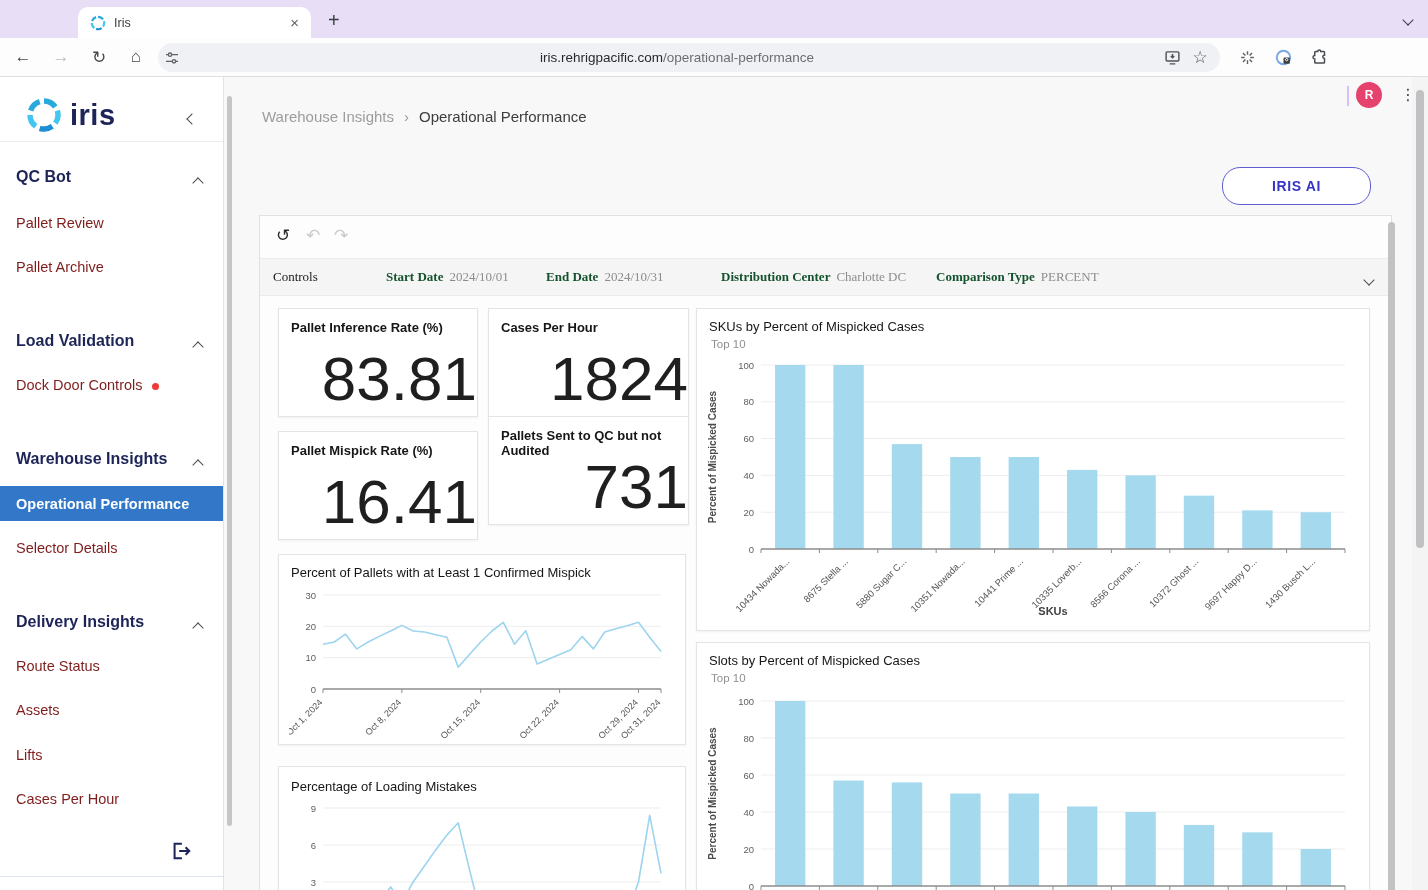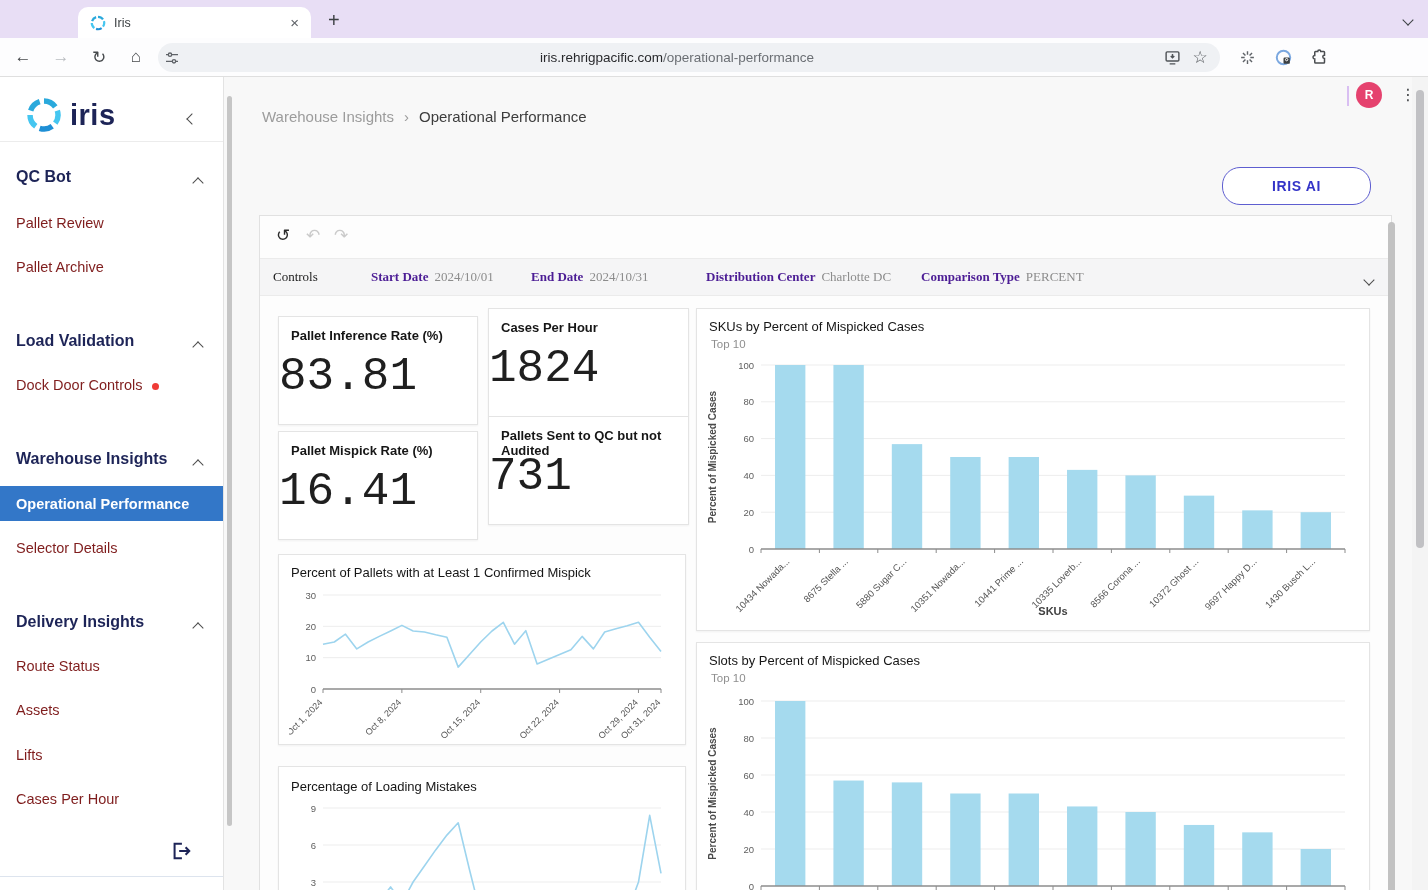--- a/index.html
+++ b/index.html
@@ -45,26 +45,26 @@
   .breadcrumb{position:absolute;left:262px;top:108px;font-size:15px;}
   .bc-parent{color:#9c9c9c;cursor:pointer;}
   .bc-sep{color:#9c9c9c;margin:0 10px;}
   .bc-current{color:#3d3d3d;}
   .irisai{position:absolute;left:1222px;top:167px;width:147px;height:36px;background:#fff;border:1.5px solid #5e5ed0;border-radius:18px;color:#3434c8;font-weight:bold;font-size:14px;letter-spacing:.6px;display:flex;align-items:center;justify-content:center;cursor:pointer;}
   .panel{position:absolute;left:259px;top:215px;width:1131px;height:675px;background:#fdfdfd;border:1px solid #e1e1e1;}
   .undo-row{position:absolute;left:0;top:0;width:100%;height:42px;}
   .uic{position:absolute;top:9px;font-size:17px;}
   .controlsbar{position:absolute;left:0;top:42px;width:100%;height:36px;background:#f5f5f6;border-top:1px solid #ebebeb;border-bottom:1px solid #ebebeb;font-size:13px;font-family:Liberation Serif, serif;}
   .cb-item{position:absolute;top:10px;white-space:nowrap;}
-  .cb-label{font-weight:bold;color:#4c1d95;}
+  .cb-label{font-weight:bold;color:#14532d;margin-left:15px;}
   .cb-value{color:#8c8c8c;margin-left:6px;}
   .cb-chev{position:absolute;right:18px;top:13px;}
   .card{position:absolute;background:#fff;border:1px solid #e4e4e4;box-shadow:0 1px 2px rgba(0,0,0,.05);}
   .kpi-title{position:absolute;left:12px;top:11px;font-size:13px;font-weight:bold;color:#161616;}
-  .kpi-value{position:absolute;left:0;top:34px;width:100%;text-align:left;font-size:46px;color:#1f1f1f;font-family:Liberation Mono, monospace;}
+  .kpi-value{position:absolute;left:0;top:34px;width:100%;text-align:right;font-size:62px;color:#1f1f1f;}
   .chart-title{position:absolute;left:12px;top:10px;font-size:13px;font-weight:normal;color:#161616;}
   .chart-sub{position:absolute;left:14px;top:29px;font-size:11.5px;color:#8f8f8f;}
   .panel-scroll{position:absolute;left:1388px;top:222px;width:7px;height:668px;background:#c2c2c2;border-radius:4px 4px 0 0;}
   .win-scroll-track{position:absolute;left:1412px;top:77px;width:16px;height:813px;background:#f4f4f4;}
   .win-scroll{position:absolute;left:1416px;top:90px;width:8px;height:458px;background:#c1c1c4;border-radius:4px;}
   svg text{font-family:"Liberation Sans","DejaVu Sans",sans-serif;}
 </style>
 </head>
 <body>
 
@@ -198,21 +198,21 @@
 
     <div class="controlsbar">
       <span class="cb-item" style="left:13px;color:#1a1a1a">Controls</span>
       <span class="cb-item" style="left:111px"><span class="cb-label">Start Date</span><span class="cb-value">2024/10/01</span></span>
       <span class="cb-item" style="left:271px"><span class="cb-label">End Date</span><span class="cb-value">2024/10/31</span></span>
       <span class="cb-item" style="left:446px"><span class="cb-label">Distribution Center</span><span class="cb-value">Charlotte DC</span></span>
       <span class="cb-item" style="left:661px"><span class="cb-label">Comparison Type</span><span class="cb-value">PERCENT</span></span>
       <span class="cb-chev"><span class="chev down"></span></span>
     </div>
 
-    <div class="card" style="left:18px;top:100px;width:198px;height:107px">
+    <div class="card" style="left:18px;top:92px;width:198px;height:107px">
       <div class="kpi-title">Pallet Inference Rate (%)</div>
       <div class="kpi-value">83.81</div>
     </div>
     <div class="card" style="left:228px;top:92px;width:199px;height:107px">
       <div class="kpi-title">Cases Per Hour</div>
       <div class="kpi-value">1824</div>
     </div>
     <div class="card" style="left:18px;top:215px;width:198px;height:107px">
       <div class="kpi-title">Pallet Mispick Rate (%)</div>
       <div class="kpi-value">16.41</div>

